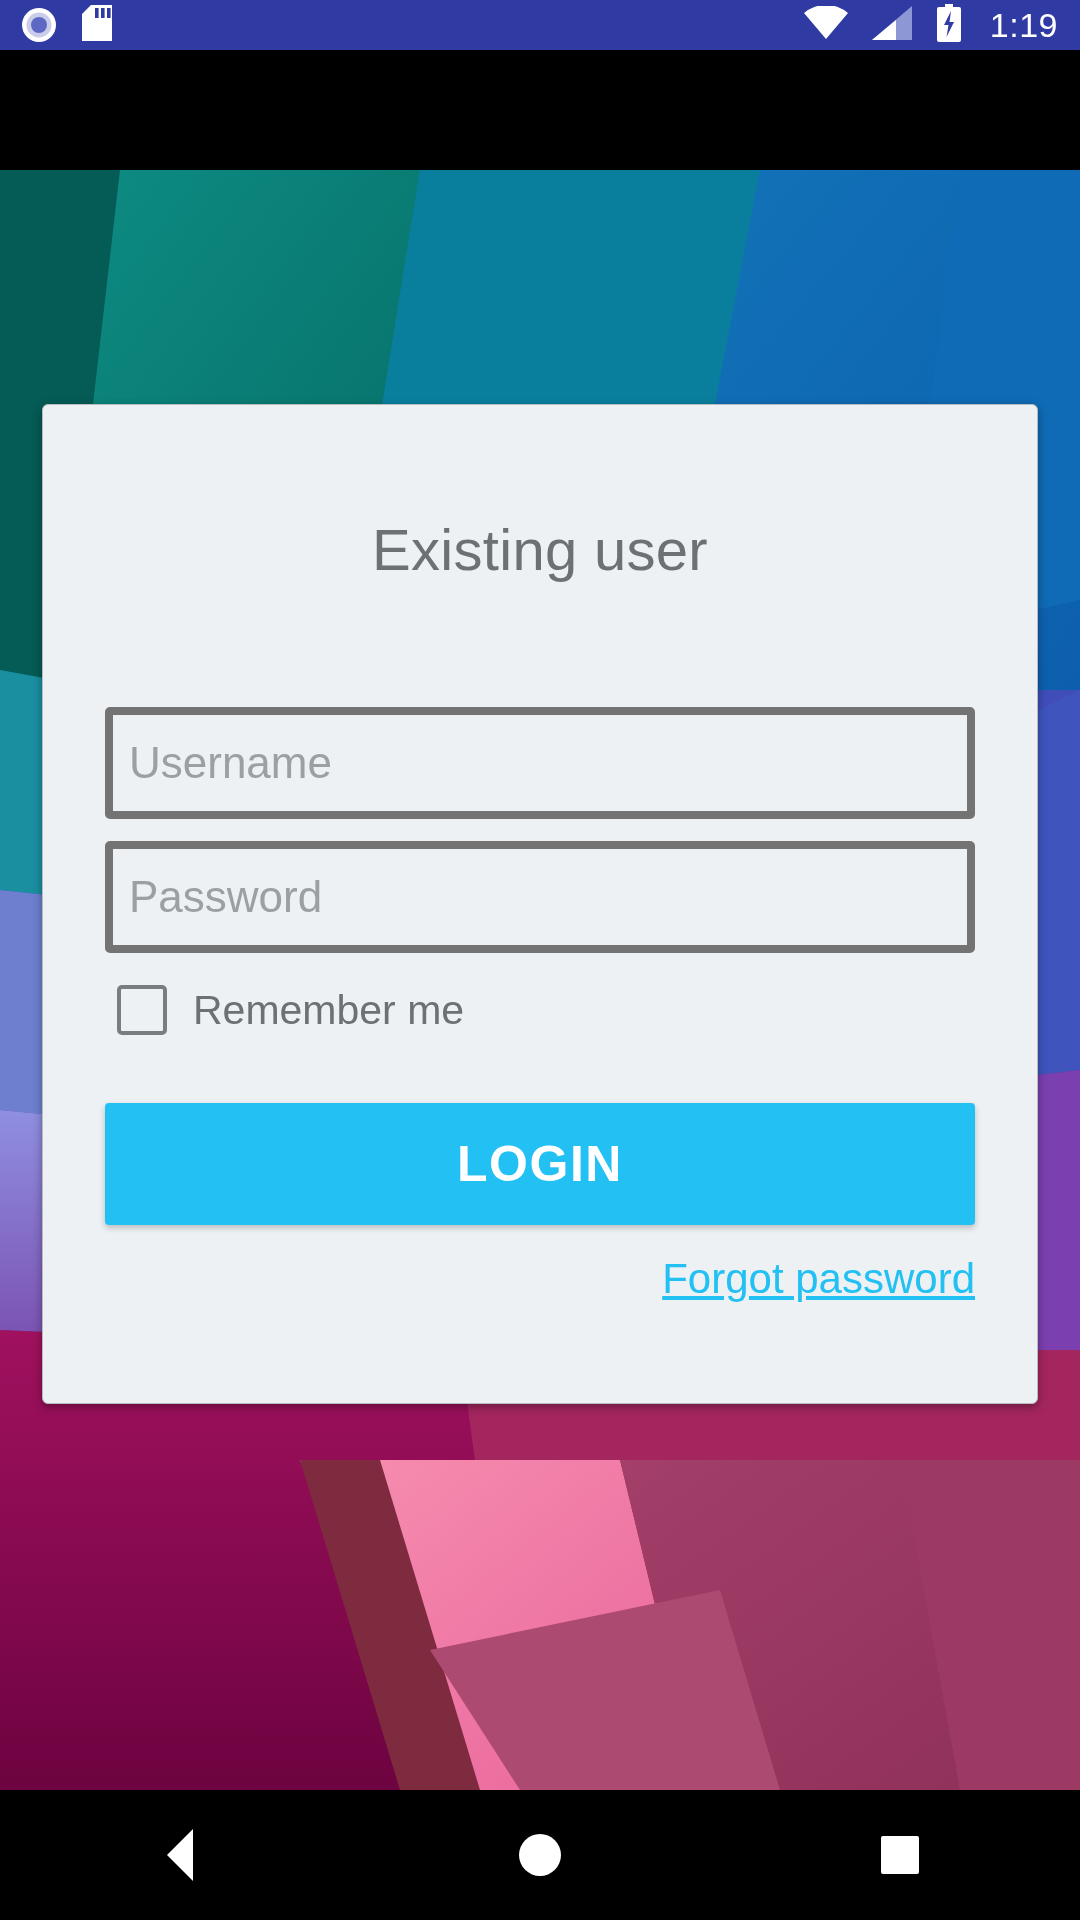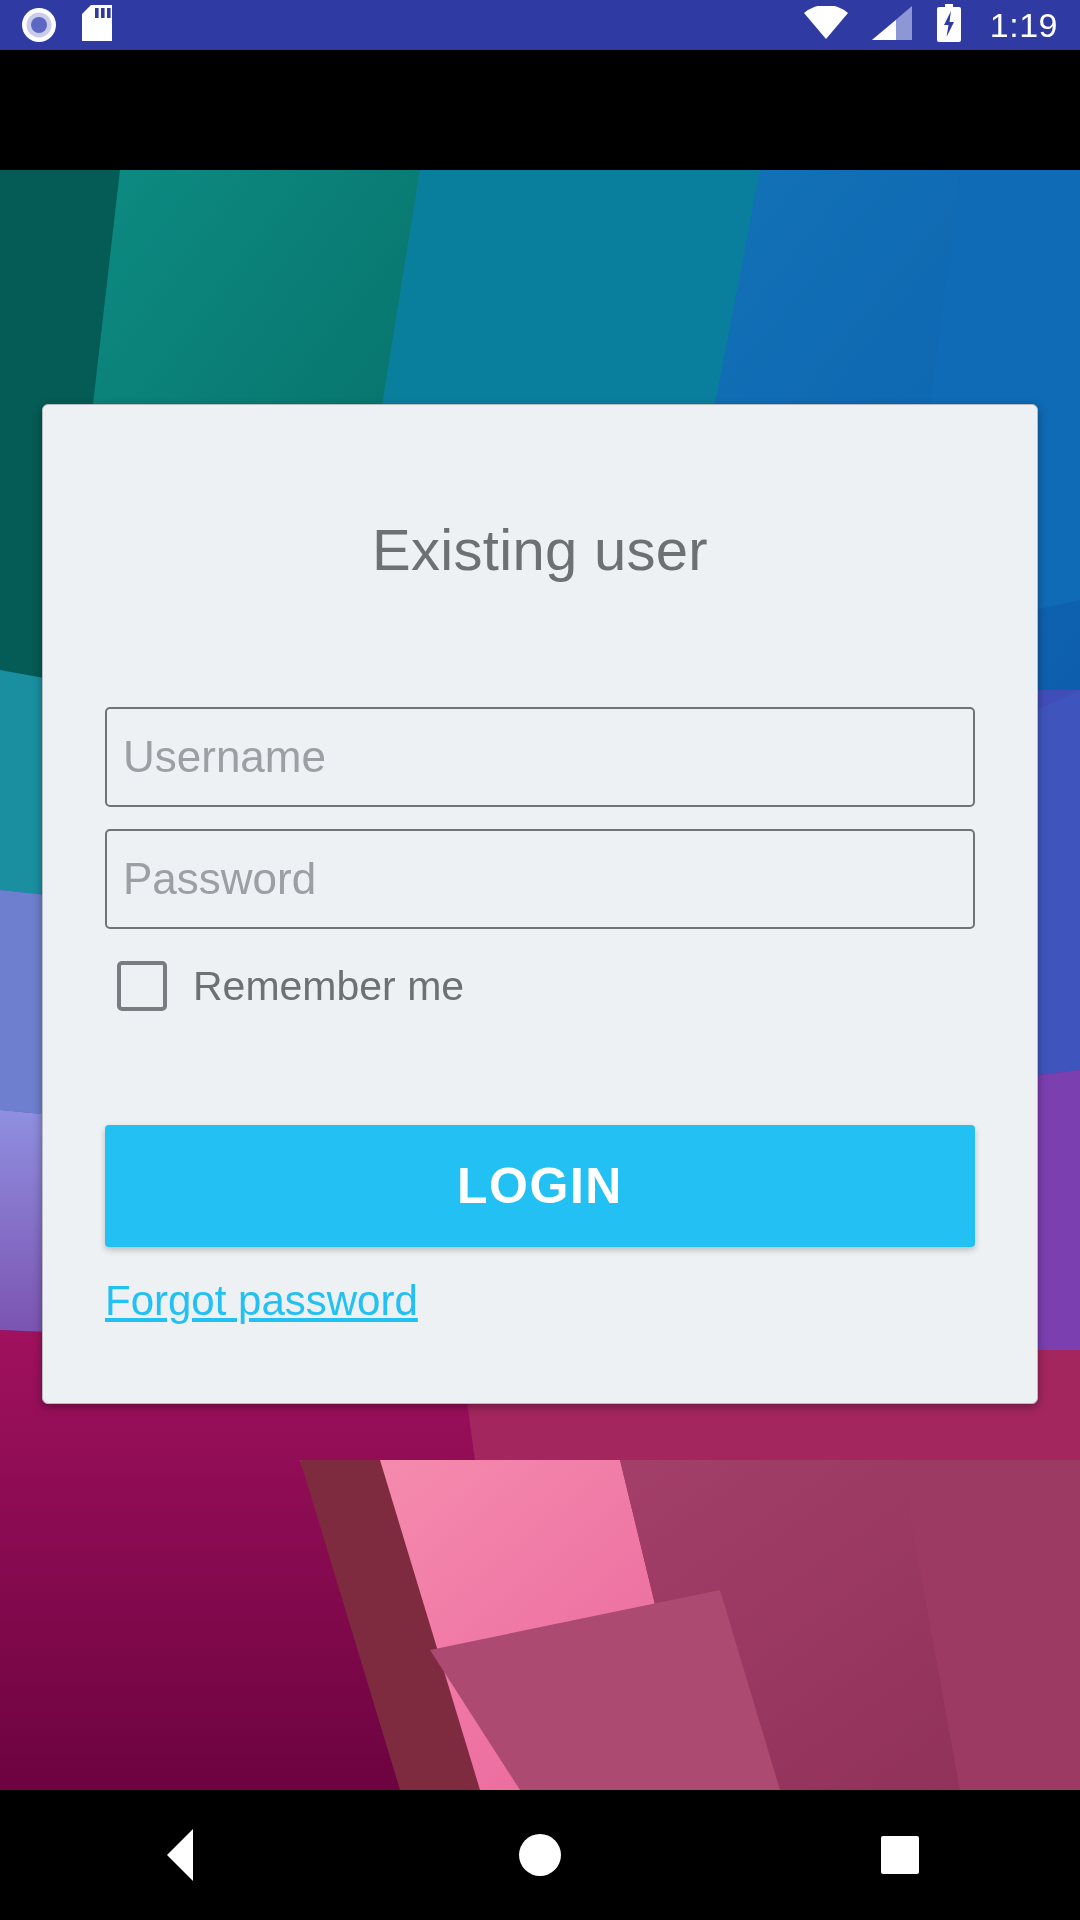--- a/index.html
+++ b/index.html
@@ -138,24 +138,24 @@
     font-weight: 400;
     padding-top: 100px;
     line-height: 1;
     letter-spacing: 0.3px;
     margin-top: 16px;
   }
 
   .text-field {
     display: block;
     width: 100%;
-    height: 100px;
+    height: 112px;
     margin-top: 32px;
     background: transparent;
-    border: 2px solid #737373;
+    border: 8px solid #737373;
     border-radius: 5px;
     color: #595f63;
     font-family: "Liberation Sans", sans-serif;
     font-size: 44px;
     font-weight: 400;
     padding: 0 16px;
     outline: none;
   }
   .text-field::placeholder { color: #9aa0a4; opacity: 1; }
   #username-input { margin-top: 128px; }
@@ -182,36 +182,36 @@
     font-size: 41px;
     font-weight: 400;
     line-height: 1;
   }
 
   
   #login-button {
     display: block;
     width: 100%;
     height: 122px;
-    margin-top: 114px;
+    margin-top: 68px;
     background: #22c0f3;
     border: none;
     border-radius: 4px;
     color: #ffffff;
     font-family: "Liberation Sans", sans-serif;
     font-size: 50px;
     font-weight: bold;
     letter-spacing: 1.5px;
     cursor: pointer;
     box-shadow: 0 3px 6px rgba(0,0,0,0.22);
   }
 
   #forgot-password {
     display: block;
-    text-align: left;
+    text-align: right;
     margin-top: 30px;
     color: #22c0f3;
     font-size: 42px;
     font-weight: 400;
     text-decoration: underline;
     cursor: pointer;
   }
 
   
   #nav-bar {

